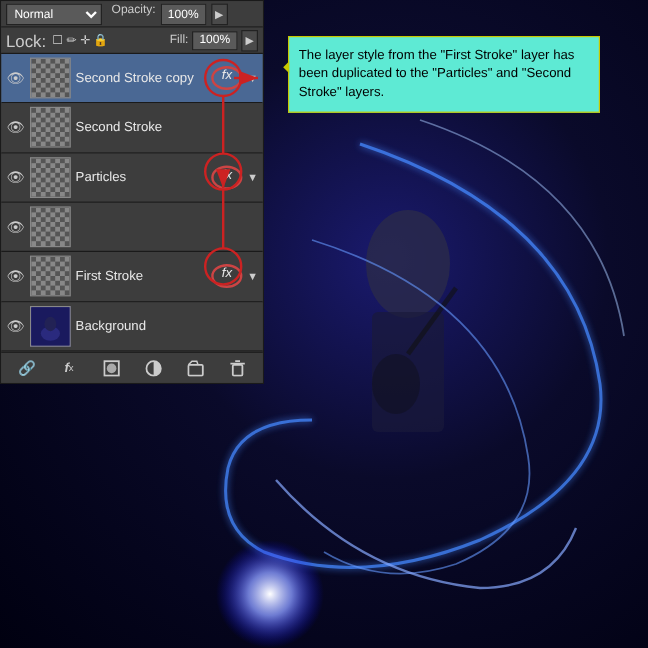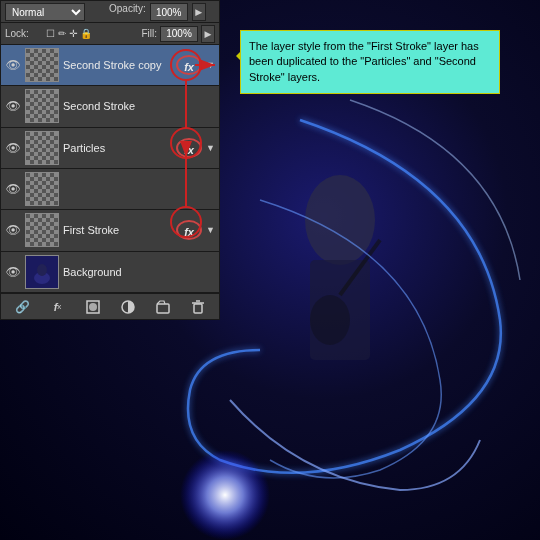--- a/index.html
+++ b/index.html
@@ -53,21 +53,21 @@
       color: #fff;
       font-size: 10px;
       height: 18px;
       width: 80px;
       padding: 0 2px;
     }
 
     .opacity-label {
       color: #ccc;
       font-size: 10px;
-      margin-left: 20px;
+      margin-left: 4px;
     }
 
     .opacity-value {
       background: #5a5a5a;
       border: 1px solid #222;
       color: #fff;
       font-size: 10px;
       width: 38px;
       height: 18px;
       display: flex;
@@ -94,22 +94,22 @@
       align-items: center;
       background: #3d3d3d;
       padding: 2px 4px;
       border-bottom: 1px solid #1a1a1a;
       height: 22px;
       gap: 3px;
     }
 
     .lock-label {
       color: #ccc;
-      font-size: 10px;
-      margin-right: 14px;
+      font-size: 14px;
+      margin-right: 2px;
     }
 
     .lock-icon {
       color: #ccc;
       font-size: 10px;
       cursor: pointer;
     }
 
     .fill-label {
       color: #ccc;
@@ -194,26 +194,26 @@
       overflow: hidden;
       text-overflow: ellipsis;
     }
 
     .fx-badge {
       width: 26px;
       height: 20px;
       border-radius: 50%;
       border: 2px solid #cc4444;
       display: flex;
-      align-items: flex-end;
+      align-items: flex-start;
       justify-content: center;
       color: #e8e8e8;
       font-size: 11px;
       font-style: italic;
-      font-weight: bold;
+      font-weight: normal;
       flex-shrink: 0;
       background: transparent;
     }
 
     .fx-arrow {
       color: #ccc;
       font-size: 9px;
       cursor: pointer;
     }
 

